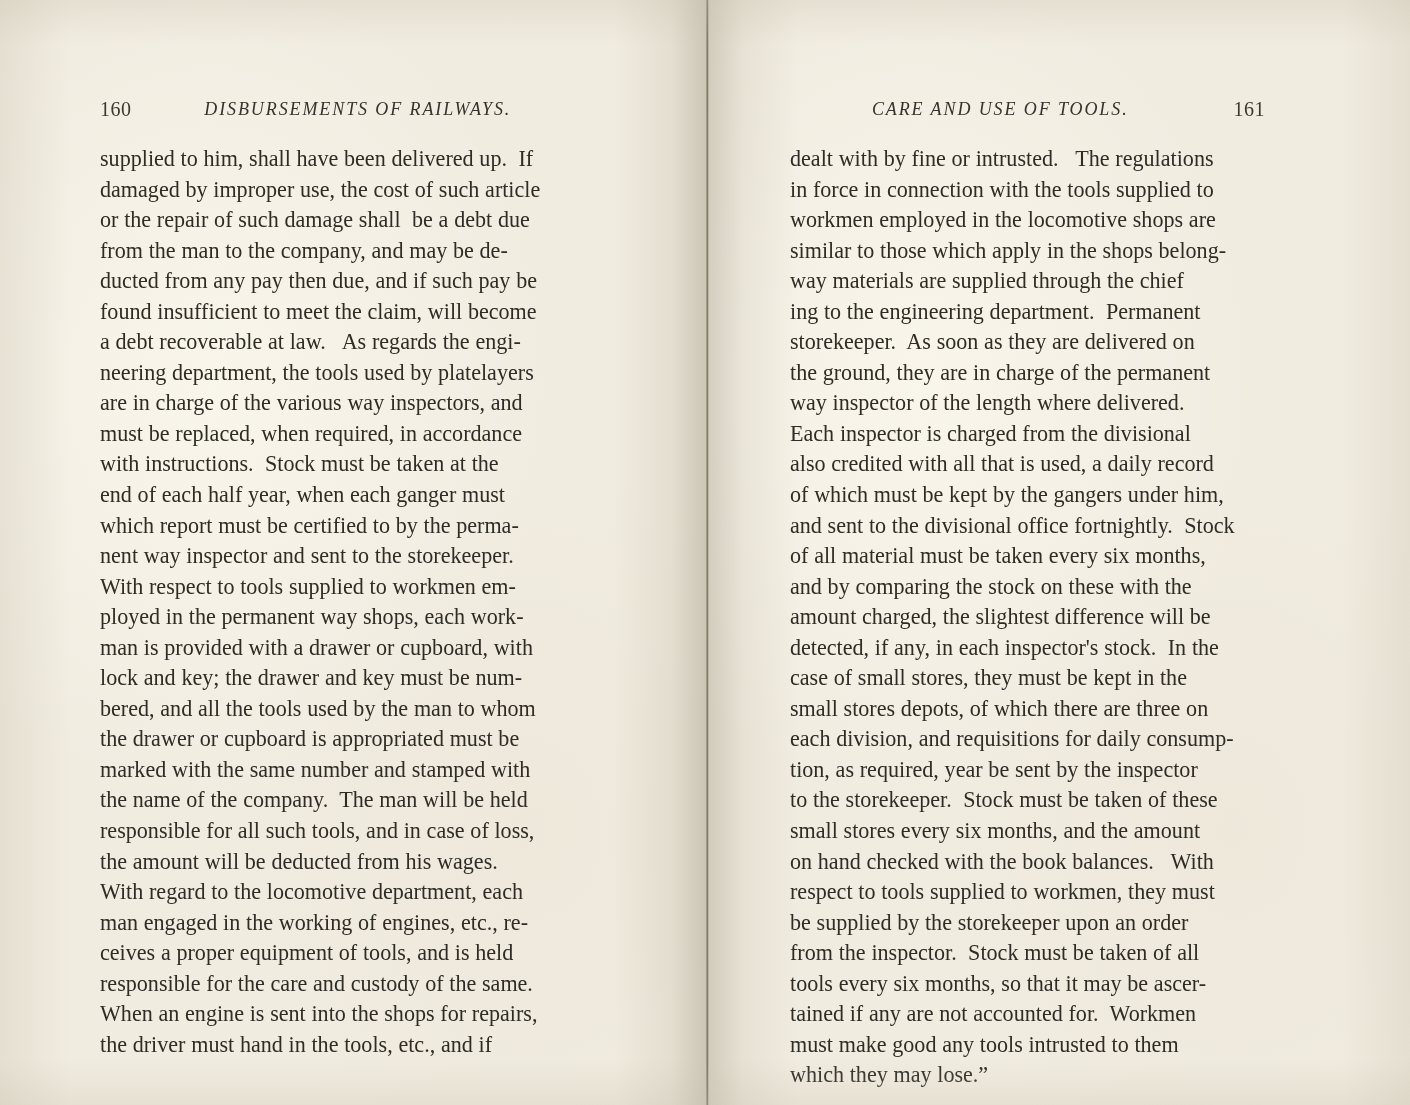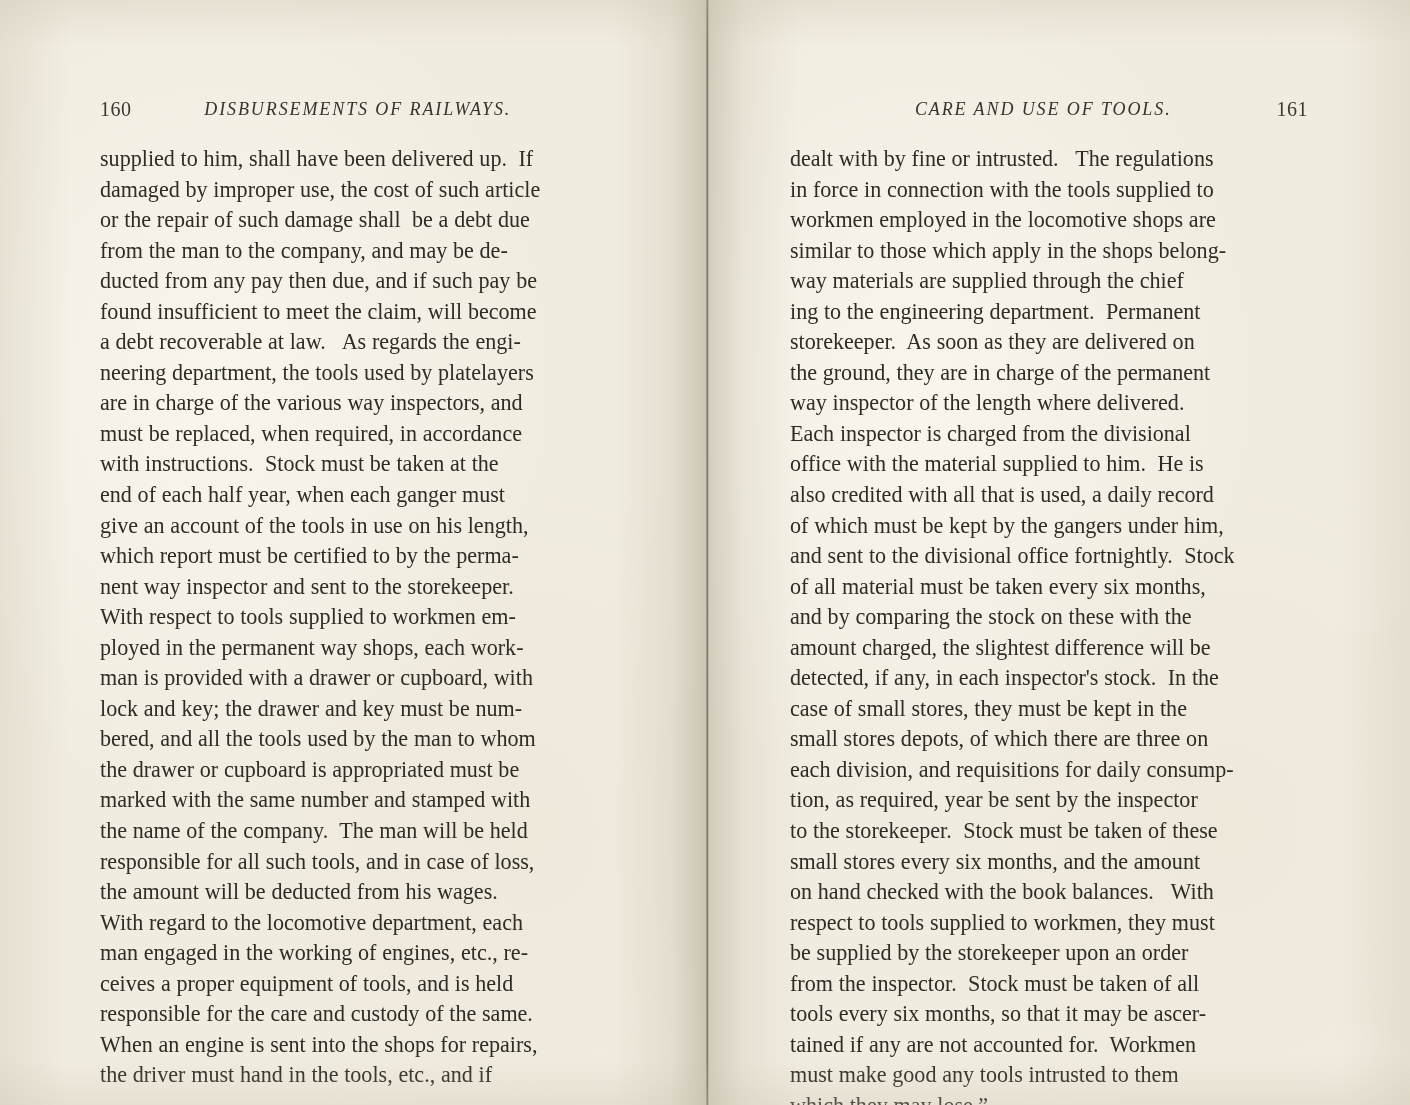--- a/index.html
+++ b/index.html
@@ -82,21 +82,21 @@
   
   .running-head {
     position: absolute;
     top: 96px;
     height: 26px;
     display: flex;
     align-items: center;
     color: #3b3930;
   }
   .running-head-left  { left: 100px; width: 528px; }
-  .running-head-right { left: 790px; width: 518px; }
+  .running-head-right { left: 747px; width: 518px; }
 
   .folio {
     font-size: 20px;
     font-style: normal;
     letter-spacing: 0.5px;
     color: #3b3930;
     flex: 0 0 auto;
   }
   .head-title {
     flex: 1 1 auto;
@@ -175,21 +175,20 @@
         <span class="tline">or the repair of such damage shall  be a debt due</span>
         <span class="tline">from the man to the company, and may be de-</span>
         <span class="tline">ducted from any pay then due, and if such pay be</span>
         <span class="tline">found insufficient to meet the claim, will become</span>
         <span class="tline">a debt recoverable at law.   As regards the engi-</span>
         <span class="tline">neering department, the tools used by platelayers</span>
         <span class="tline">are in charge of the various way inspectors, and</span>
         <span class="tline">must be replaced, when required, in accordance</span>
         <span class="tline">with instructions.  Stock must be taken at the</span>
         <span class="tline">end of each half year, when each ganger must</span>
-        <span class="tline">give an account of the tools in use on his length,</span>
         <span class="tline">which report must be certified to by the perma-</span>
         <span class="tline">nent way inspector and sent to the storekeeper.</span>
         <span class="tline">With respect to tools supplied to workmen em-</span>
         <span class="tline">ployed in the permanent way shops, each work-</span>
         <span class="tline">man is provided with a drawer or cupboard, with</span>
         <span class="tline">lock and key; the drawer and key must be num-</span>
         <span class="tline">bered, and all the tools used by the man to whom</span>
         <span class="tline">the drawer or cupboard is appropriated must be</span>
         <span class="tline">marked with the same number and stamped with</span>
         <span class="tline">the name of the company.  The man will be held</span>
@@ -209,21 +208,20 @@
         <span class="tline">dealt with by fine or intrusted.   The regulations</span>
         <span class="tline">in force in connection with the tools supplied to</span>
         <span class="tline">workmen employed in the locomotive shops are</span>
         <span class="tline">similar to those which apply in the shops belong-</span>
         <span class="tline">way materials are supplied through the chief</span>
         <span class="tline">ing to the engineering department.  Permanent</span>
         <span class="tline">storekeeper.  As soon as they are delivered on</span>
         <span class="tline">the ground, they are in charge of the permanent</span>
         <span class="tline">way inspector of the length where delivered.</span>
         <span class="tline">Each inspector is charged from the divisional</span>
-        <span class="tline">office with the material supplied to him.  He is</span>
         <span class="tline">also credited with all that is used, a daily record</span>
         <span class="tline">of which must be kept by the gangers under him,</span>
         <span class="tline">and sent to the divisional office fortnightly.  Stock</span>
         <span class="tline">of all material must be taken every six months,</span>
         <span class="tline">and by comparing the stock on these with the</span>
         <span class="tline">amount charged, the slightest difference will be</span>
         <span class="tline">detected, if any, in each inspector's stock.  In the</span>
         <span class="tline">case of small stores, they must be kept in the</span>
         <span class="tline">small stores depots, of which there are three on</span>
         <span class="tline">each division, and requisitions for daily consump-</span>

